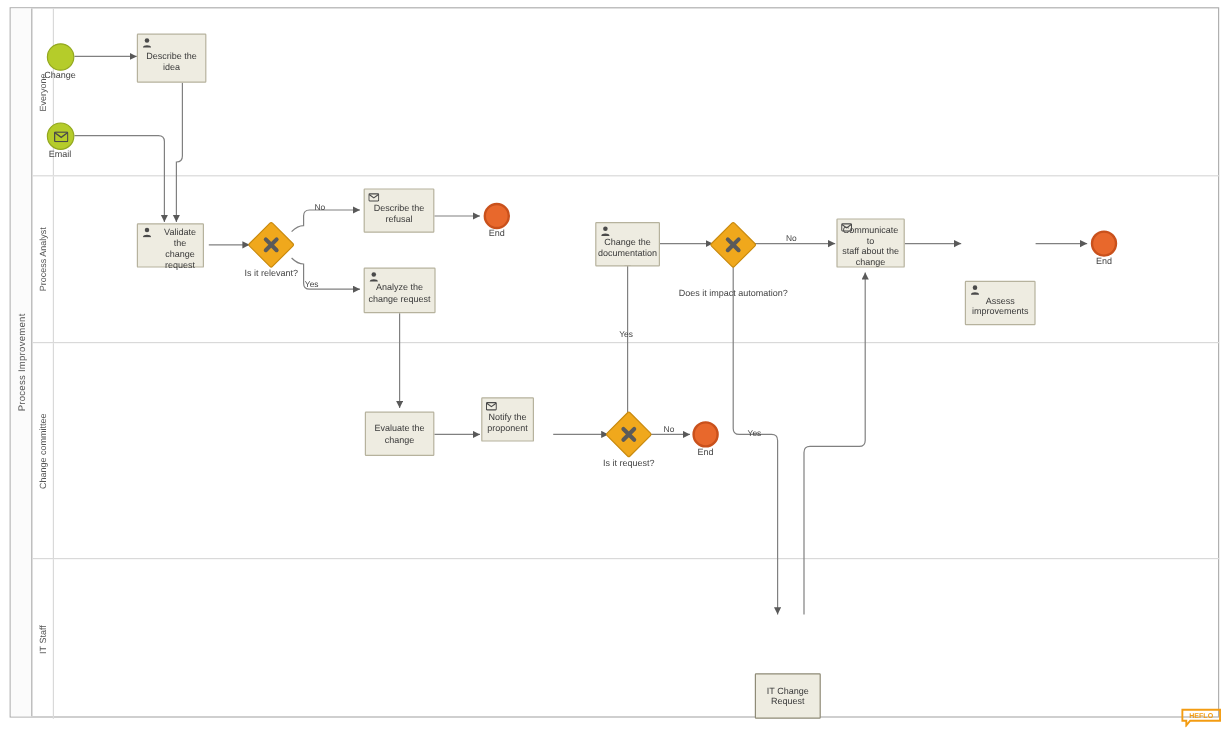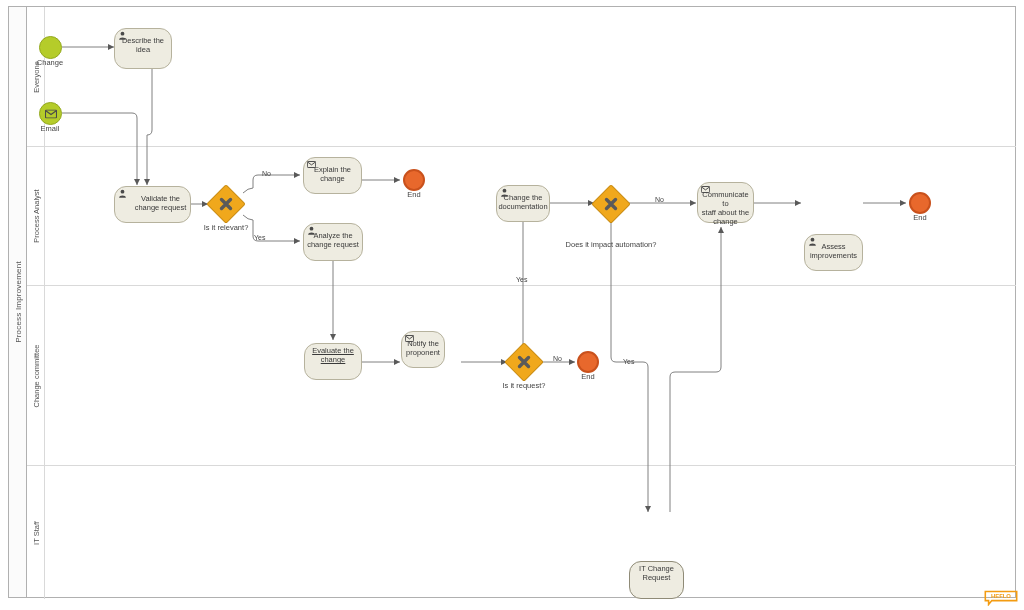--- a/index.html
+++ b/index.html
@@ -81,23 +81,23 @@
   }
   .env-glyph{
     position:absolute;left:50%;top:50%;
     transform:translate(-50%,-50%);
   }
   
   .task{
     position:absolute;
     background:#eeece1;
     border:1px solid #b6b29d;
-    border-radius:12px;
-    box-sizing:border-box;
-    display:flex;justify-content:center;
+    border-radius:1px;
+    box-sizing:border-box;
+    display:flex;align-items:center;justify-content:center;
     text-align:center;
     font-size:7.5px;color:#3a3a3a;
     line-height:1.22;
     padding:2px 3px;
     box-shadow:0 0 0 0 rgba(0,0,0,0);
   }
   .task.subprocess{
     border:1.6px solid #8f8b77;
   }
   .task .tlabel{padding-top:5px;}
@@ -252,34 +252,34 @@
   <div class="ev-label" style="left:588px;top:372px;">End</div>
 
   <div class="task" style="left:114px;top:28px;width:58px;height:41px;">
     <svg class="task-icon" viewBox="0 0 10 10">
       <circle cx="5" cy="3" r="2.1" fill="#4a4a4a"></circle>
       <path d="M1.2,9.6 C1.2,6.6 8.8,6.6 8.8,9.6 Z" fill="#4a4a4a"></path>
     </svg>
     <span class="tlabel">Describe the idea</span>
   </div>
 
-  <div class="task" style="left:114px;top:186px;width:77px;height:37px;padding-left:19px;">
+  <div class="task" style="left:114px;top:186px;width:56px;height:37px;padding-left:19px;">
     <svg class="task-icon" viewBox="0 0 10 10">
       <circle cx="5" cy="3" r="2.1" fill="#4a4a4a"></circle>
       <path d="M1.2,9.6 C1.2,6.6 8.8,6.6 8.8,9.6 Z" fill="#4a4a4a"></path>
     </svg>
     <span class="tlabel">Validate the<br>change request</span>
   </div>
 
   <div class="task" style="left:303px;top:157px;width:59px;height:37px;">
     <svg class="task-icon" viewBox="0 0 12 9">
       <rect x="0.5" y="0.5" width="11" height="8" rx="1" fill="none" stroke="#4a4a4a" stroke-width="1.3"></rect>
       <path d="M0.8,1.2 L6,5 L11.2,1.2" fill="none" stroke="#4a4a4a" stroke-width="1.3"></path>
     </svg>
-    <span class="tlabel">Explain the change</span>
+    <span class="tlabel">Describe the refusal</span>
   </div>
 
   <div class="task" style="left:303px;top:223px;width:60px;height:38px;">
     <svg class="task-icon" viewBox="0 0 10 10">
       <circle cx="5" cy="3" r="2.1" fill="#4a4a4a"></circle>
       <path d="M1.2,9.6 C1.2,6.6 8.8,6.6 8.8,9.6 Z" fill="#4a4a4a"></path>
     </svg>
     <span class="tlabel">Analyze the<br>change request</span>
   </div>
 
@@ -301,21 +301,21 @@
 
   <div class="task" style="left:804px;top:186px;width:59px;height:37px;margin-top:48px;">
     <svg class="task-icon" viewBox="0 0 10 10">
       <circle cx="5" cy="3" r="2.1" fill="#4a4a4a"></circle>
       <path d="M1.2,9.6 C1.2,6.6 8.8,6.6 8.8,9.6 Z" fill="#4a4a4a"></path>
     </svg>
     <span class="tlabel">Assess<br>improvements</span>
   </div>
 
   <div class="task" style="left:304px;top:343px;width:58px;height:37px;">
-    <span class="tlabel" style="padding-top:0;text-decoration:underline;">Evaluate the<br>change</span>
+    <span class="tlabel" style="padding-top:0;">Evaluate the<br>change</span>
   </div>
 
   <div class="task" style="left:401px;top:331px;width:44px;height:37px;">
     <svg class="task-icon" viewBox="0 0 12 9">
       <rect x="0.5" y="0.5" width="11" height="8" rx="1" fill="none" stroke="#4a4a4a" stroke-width="1.3"></rect>
       <path d="M0.8,1.2 L6,5 L11.2,1.2" fill="none" stroke="#4a4a4a" stroke-width="1.3"></path>
     </svg>
     <span class="tlabel">Notify the<br>proponent</span>
   </div>
 

